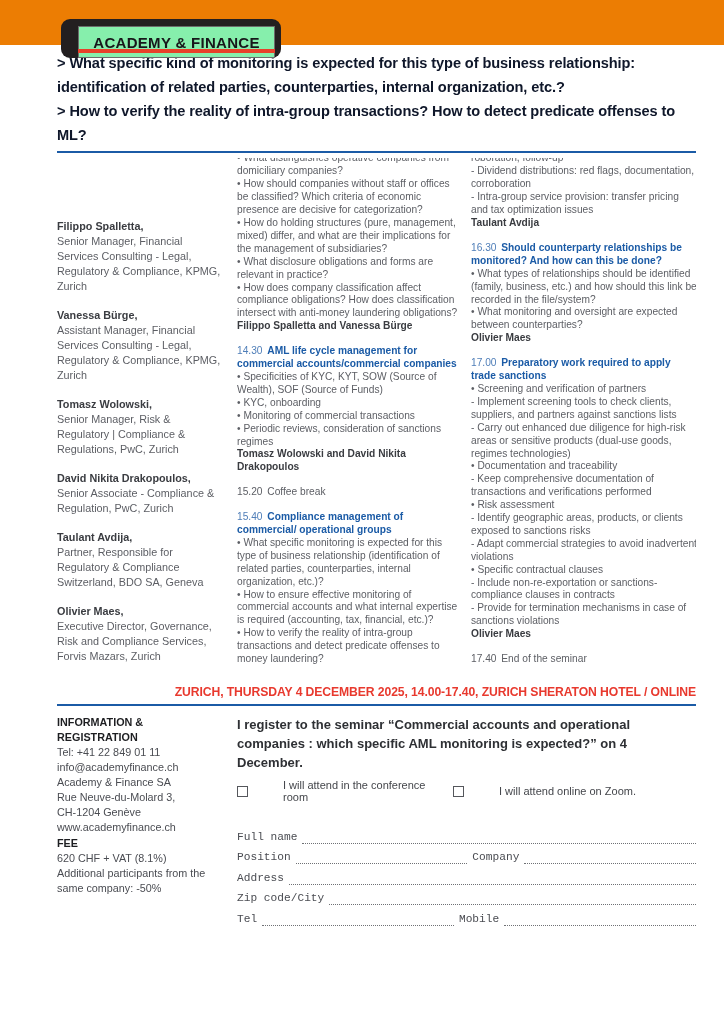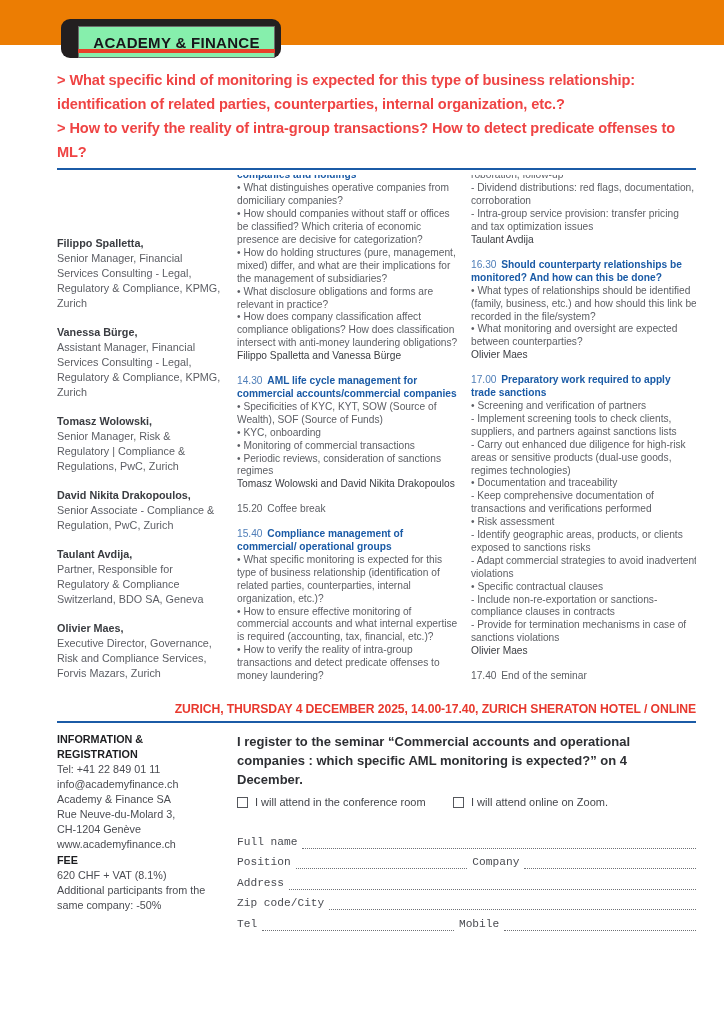--- a/index.html
+++ b/index.html
@@ -14,52 +14,52 @@
   .logo-label{position:absolute;left:16px;top:6px;right:5px;height:32px;
     background:#86efac;border:1px solid #6b6b6b;box-sizing:border-box;
     display:flex;align-items:center;justify-content:center;
     font-weight:bold;font-size:15px;letter-spacing:.3px;color:#17171a;}
   .logo-red{position:absolute;left:16px;right:5px;top:29px;height:4px;background:#E8402A;}
 
   .content{margin:0 28px 0 57px;width:639px;}
 
   .page-title{margin-top:32px;color:#1B5BA6;font-weight:bold;
     font-size:23.5px;line-height:35px;letter-spacing:-0.2px;}
-  .intro{margin-top:23px;color:#ef4444;font-weight:bold;
+  .intro{margin-top:6px;color:#0f172a;font-weight:bold;
     font-size:14.6px;line-height:24px;letter-spacing:-0.1px;}
   .divider{border:none;border-top:2px solid #1B5BA6;margin:4px 0 0 0;}
 
   .columns{display:flex;margin-top:5px;height:520px;overflow:hidden;align-items:flex-end;}
   .col-speakers{width:168px;margin-right:12px;flex:0 0 auto;
     font-size:10.8px;line-height:15px;color:#5C5E64;}
   .speaker{margin-bottom:14px;}
   .sp-name{font-weight:bold;color:#3A3C41;}
   .col-prog{width:226px;flex:0 0 auto;font-size:10.2px;line-height:12.9px;color:#5C5E64;}
   .col-prog1{margin-right:8px;}
   .pblock{margin-bottom:12px;}
   .phead{color:#1B5BA6;font-weight:bold;word-break:break-word;}
   .ptime{font-weight:normal;color:#4F7EB8;margin-right:2px;}
   .pline{}
-  .pspeakers{font-weight:normal;color:#3A3C41;}
+  .pspeakers{font-weight:bold;color:#3A3C41;}
   .pplain .ptime{color:#5C5E64;}
 
   .banner{margin-top:7px;text-align:right;color:#E8392E;font-weight:bold;
     font-size:12.2px;line-height:15px;letter-spacing:-0.1px;}
   .banner-rule{border:none;border-top:2px solid #1B5BA6;margin:4px 0 0 0;}
 
   .bottom{display:flex;margin-top:9px;}
   .bottom-left{width:168px;margin-right:12px;flex:0 0 auto;
     font-size:10.8px;line-height:15px;color:#4A4C52;}
   .bl-head{font-weight:bold;color:#1d1e21;}
   .fee-sec{margin-top:1px;}
 
   .bottom-right{flex:1;min-width:0;}
   .reg-statement{font-size:13px;line-height:19px;font-weight:bold;color:#2E3034;}
   .check-row{display:flex;margin-top:7px;font-size:11px;color:#44464B;align-items:center;}
-  .check-item{display:flex;align-items:center;}
+  .check-item{display:flex;align-items:center;gap:28px;}
   .check-item.first{flex:0 0 216px;}
   .box{width:11px;height:11px;border:1.5px solid #55575c;box-sizing:border-box;
     margin-right:7px;flex:0 0 auto;background:#fff;}
 
   .form{margin-top:20px;}
   .form-row{display:flex;align-items:flex-end;height:20.6px;
     font-size:11.2px;color:#4A4C52;}
   .f-label{white-space:nowrap;margin-right:5px;line-height:13px;font-family:Liberation Mono, monospace;}
   .f-label.second{margin-left:5px;}
   .f-dots{border-bottom:1.6px dotted #6f7175;height:13px;min-width:20px;}

